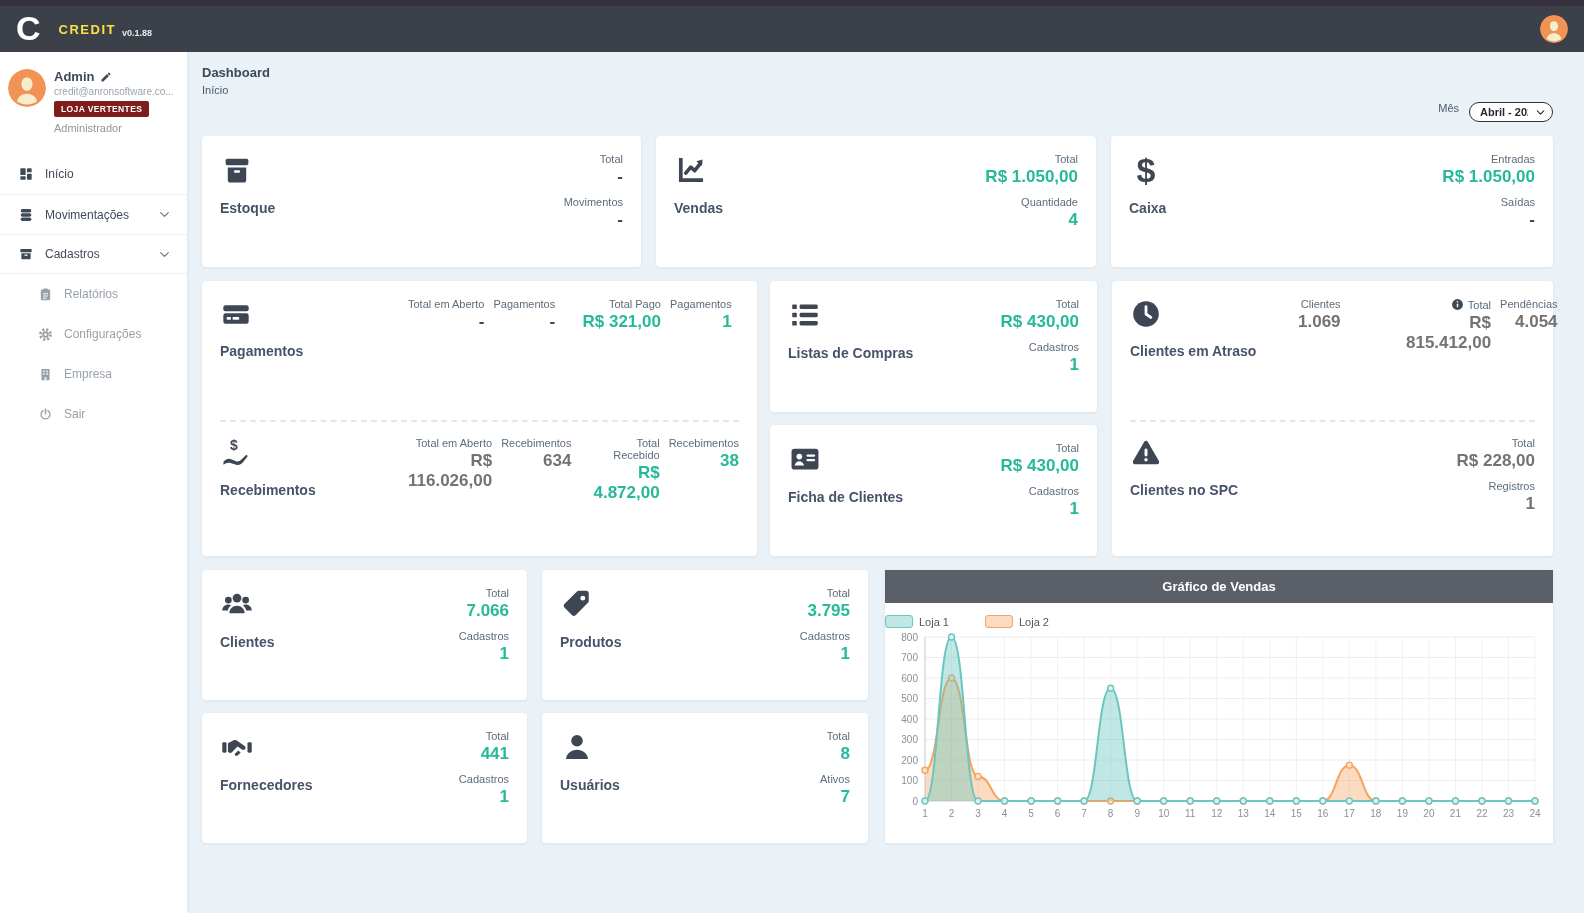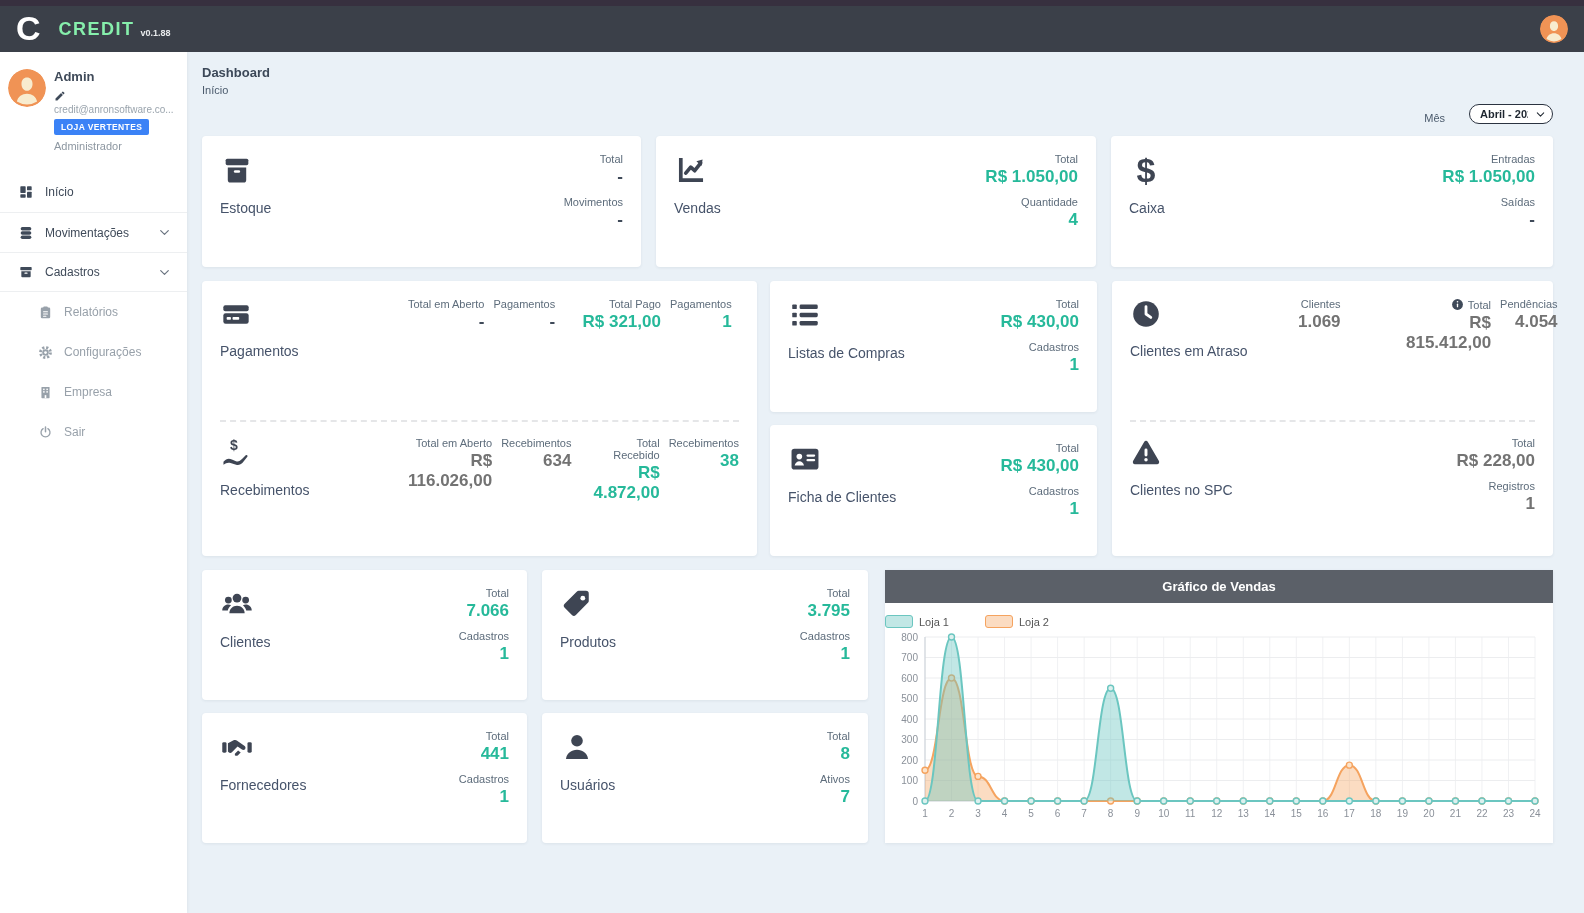--- a/index.html
+++ b/index.html
@@ -2,52 +2,52 @@
 <html><head>
 <meta charset="utf-8">
 <style>
   * { box-sizing: border-box; }
   html,body { margin:0; padding:0; width:1584px; height:913px; overflow:hidden;
     font-family:"Liberation Sans", sans-serif; background:#EAF1F7; }
   
   .topstrip { height:6px; background:#37303F; }
   .appbar { height:46px; background:#3B4049; display:flex; align-items:center; padding:0 16px; position:relative; }
   .logo-c { color:#fff; font-size:34px; font-weight:bold; line-height:1; margin-top:-3px; }
-  .app-name { color:#86efac; font-size:18px; font-weight:bold; letter-spacing:1.5px; margin-left:18px; }
+  .app-name { color:#fde047; font-size:13px; font-weight:bold; letter-spacing:1.5px; margin-left:18px; }
   .app-version { color:#E8EAEC; font-size:9px; margin-left:6px; margin-top:7px; font-weight:bold; }
   .appbar-avatar { position:absolute; right:16px; top:9px; width:28px; height:28px; border-radius:50%; overflow:hidden; cursor:pointer; }
   
   .layout { display:flex; height:861px; }
   .sidebar { width:187px; background:#fff; box-shadow:1px 0 3px rgba(0,0,0,.05); flex:none; }
   .main { flex:1; padding:13px 31px 0 15px; overflow:hidden; }
   
   .user-block { padding:17px 10px 10px 8px; display:flex; gap:8px; }
   .user-avatar { width:38px; height:38px; border-radius:50%; overflow:hidden; flex:none; }
   .user-info { min-width:0; }
-  .user-name-row { display:flex; gap:6px;flex-direction:column; }
+  .user-name-row { display:flex; align-items:center; gap:6px; }
   .user-name { font-size:13px; font-weight:bold; color:#3F4A59; }
   .edit-pencil { width:12px; height:12px; color:#3F4A59; cursor:pointer; }
   .user-email { font-size:10px; color:#9AA4AD; white-space:nowrap; margin-top:2px; }
-  .user-badge { display:inline-block; background:#3b82f6; color:#fff; font-size:8.5px; font-weight:bold;
+  .user-badge { display:inline-block; background:#7f1d1d; color:#fff; font-size:8.5px; font-weight:bold;
     letter-spacing:.4px; padding:3px 7px; border-radius:2px; margin-top:4px; }
   .user-role { font-size:11px; color:#8D97A1; margin-top:5px; }
   
   .menu { margin-top:10px; }
   .menu-item { height:40px; display:flex; align-items:center; gap:11px; padding-left:18px; color:#3F4A59;
     font-size:12px; cursor:pointer; }
   .menu-item.muted { color:#98A1AA; padding-left:38px; }
   .menu-item .mi-icon { width:16px; height:16px; flex:none; }
   .menu-item.muted .mi-icon { width:15px; height:15px; }
   .menu-item.boxed { border-top:1px solid #EDEFF1; }
   .menu-item.boxed-last { border-bottom:1px solid #EDEFF1; }
   .mi-chevron { margin-left:auto; margin-right:16px; width:13px; height:13px; color:#6A7480; }
   
   .crumb-title { font-size:13px; font-weight:bold; color:#3C4858; }
   .crumb-sub { font-size:11px; color:#4A5A6C; margin-top:4px; }
-  .month-row { display:flex; justify-content:flex-end; align-items:flex-end; gap:24px; margin-top:6px; margin-bottom:12px; height:22px; }
+  .month-row { display:flex; justify-content:flex-end; align-items:flex-start; gap:10px; margin-top:6px; margin-bottom:12px; height:22px; }
   .month-label { font-size:11px; color:#4A5A6C; }
   .month-select-wrap { position:relative; }
   .month-select { appearance:none; -webkit-appearance:none; font-family:inherit; font-size:11px; font-weight:bold;
     color:#1E2630; background:#fff; border:1.6px solid #2B3340; border-radius:10px; padding:3px 24px 3px 10px; width:84px; cursor:pointer; }
   .select-chevron { position:absolute; right:7px; top:5px; width:11px; height:11px; color:#1E2630; pointer-events:none; }
   
   .row { display:flex; margin-bottom:14px; }
   .card { background:#fff; border-radius:4px; box-shadow:0 1px 3px rgba(40,60,80,.08); padding:17px 18px; }
   .r1 { gap:15px; } .r1 .card { height:131px; }
   .w439{width:439px;} .w440{width:440px;} .w442{width:442px;}
@@ -57,21 +57,21 @@
   .colstack { width:327px; display:flex; flex-direction:column; gap:13px; }
   .colstack .card { height:131px; }
   .r3 { gap:17px; margin-bottom:0; }
   .grid2x2 { width:666px; display:flex; flex-wrap:wrap; gap:13px 15px; }
   .grid2x2 .card { height:130px; }
   .g325{width:325px;} .g326{width:326px;}
   .card-flex { display:flex; justify-content:space-between; }
   .card-left { display:flex; flex-direction:column; }
   .card-icon { width:34px; height:34px; color:#3E4553; }
   .card-icon.sm { width:32px; height:32px; }
-  .card-title { font-size:14px; font-weight:400; color:#46536A; margin-top:13px; white-space:nowrap; }
+  .card-title { font-size:14px; font-weight:700; color:#46536A; margin-top:13px; white-space:nowrap; }
   .card-stats { display:flex; flex-direction:column; gap:9px; text-align:right; }
   .stat-label { font-size:11px; color:#5D6C7B; display:flex; justify-content:flex-end; align-items:center; gap:4px; }
   .stat-value { font-size:17px; font-weight:bold; margin-top:2px; }
   .tone-plain { color:#3F4A59; } .tone-green { color:#26B99A; } .tone-red { color:#737373; }
   .half { display:flex; height:117px; padding-top:3px; }
   .half .card-left { width:170px; flex:none; }
   .half .stat-col { flex:1; text-align:right; display:flex; flex-direction:row; gap:9px; margin-left:18px; }
   .dashed-divider { border:none; border-top:2px dashed #E5E6E8; margin:8px 0 12px 0; }
   .info-badge { width:13px; height:13px; color:#3F4A59; }
   

